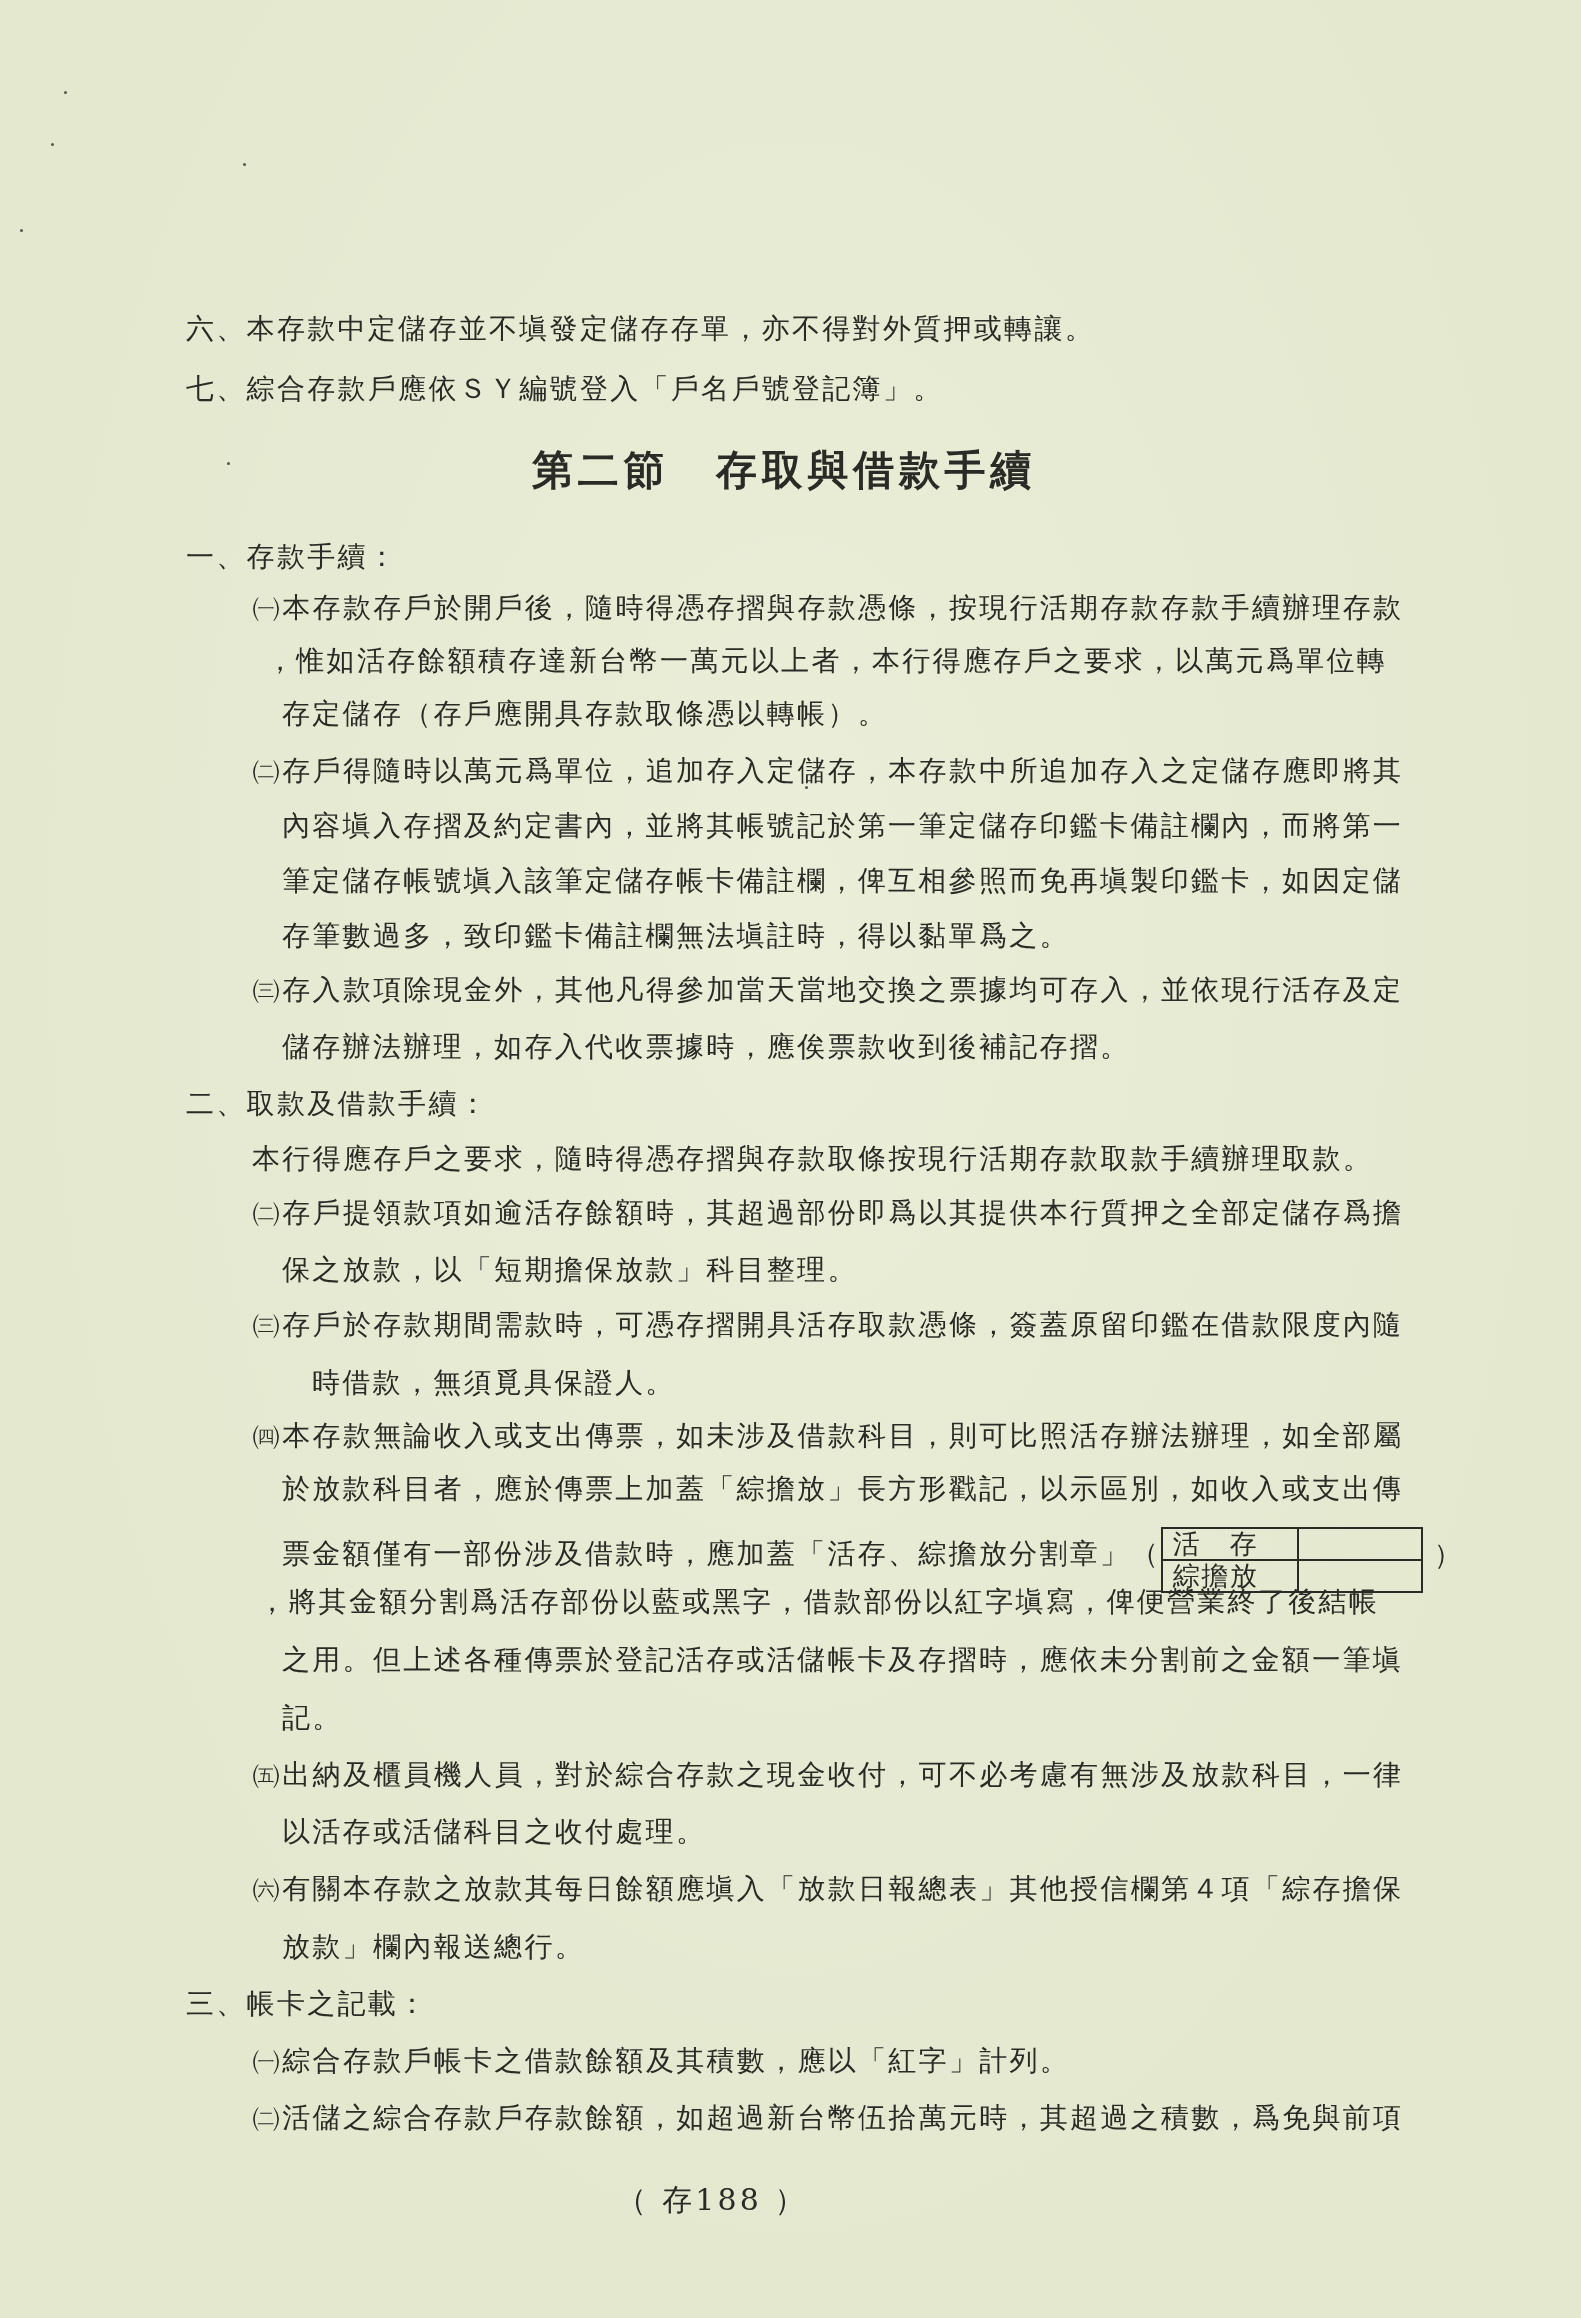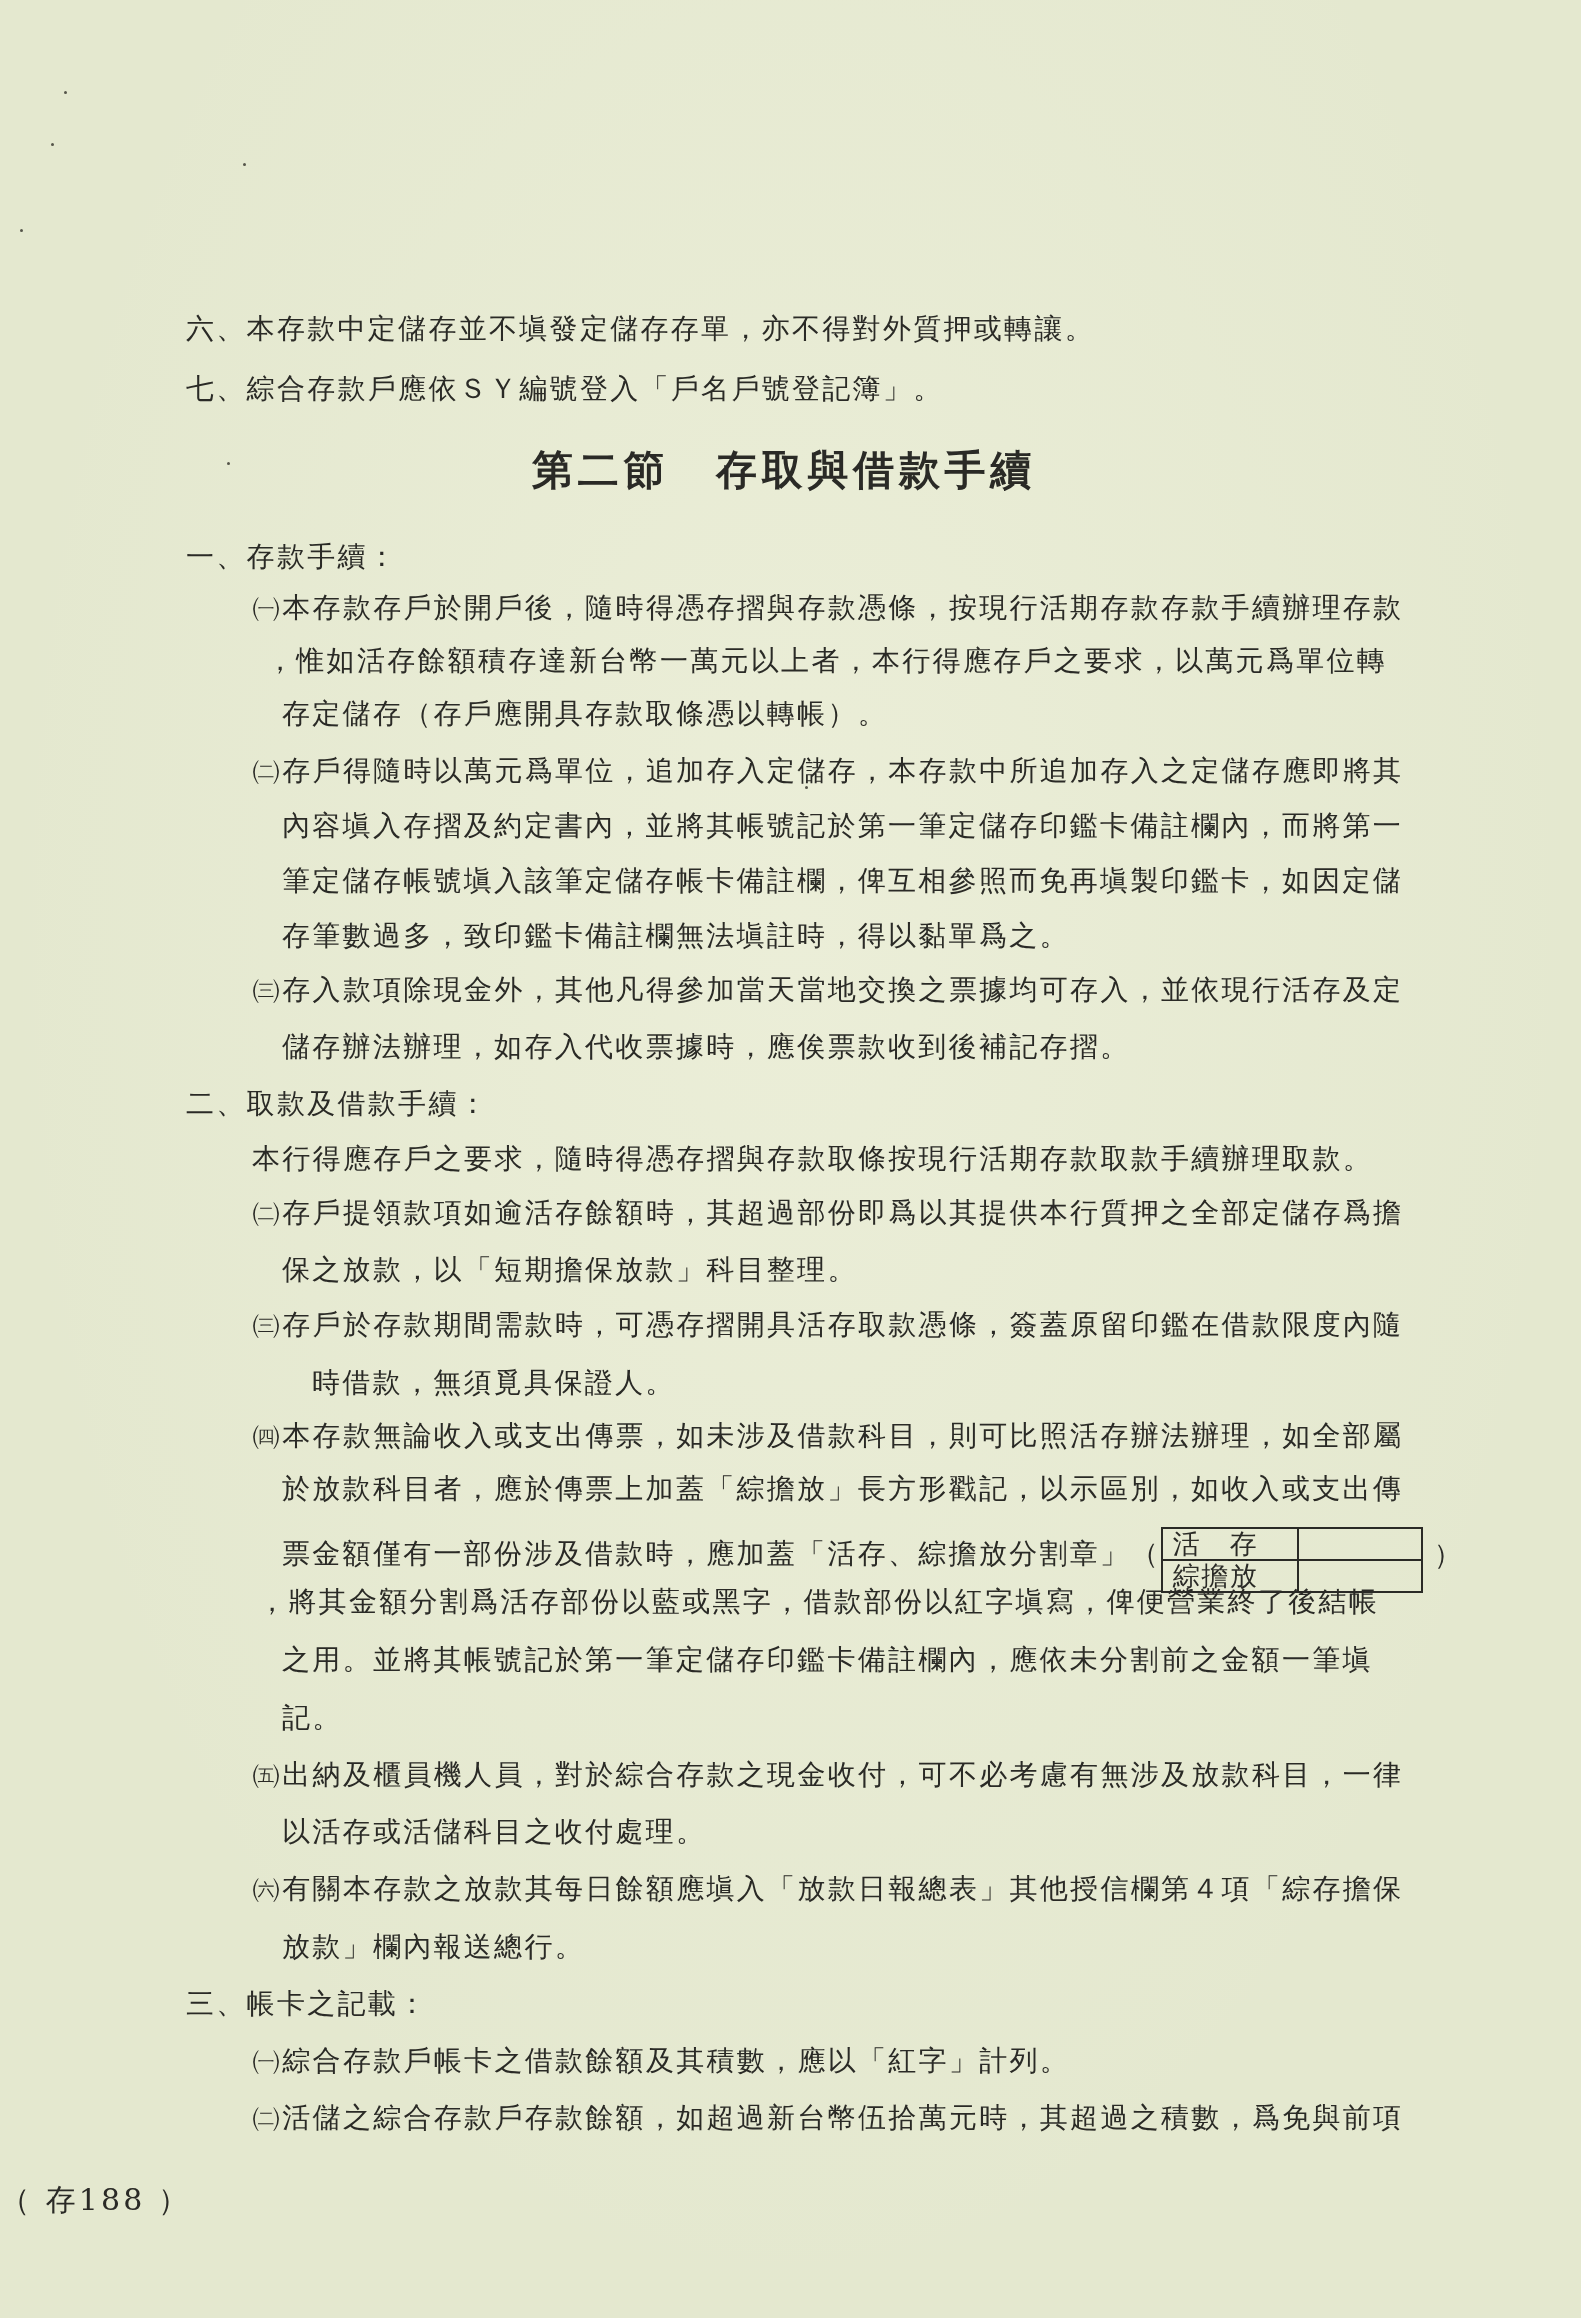--- a/index.html
+++ b/index.html
@@ -65,21 +65,21 @@
     .stamp td.blank { width: 102px; }
     .paren-close {
       display: inline-block;
       margin-left: 11px;
       vertical-align: middle;
     }
     .footer {
       position: absolute;
       left: 0; width: 1424px;
       top: 2180px;
-      text-align: left;
+      text-align: center;
       font-family: "DejaVu Serif", "Liberation Serif", serif;
       font-size: 30px;
       letter-spacing: 3.1px;
     }
   </style>
 </head>
 <body>
 
 <div class="page">
 
@@ -130,21 +130,21 @@
         <td class="label spread">活存</td>
         <td class="blank"></td>
       </tr>
       <tr>
         <td class="label">綜擔放</td>
         <td class="blank"></td>
       </tr>
     </tbody></table><span class="paren-close">）</span>
   </div>
   <div class="line" style="left:258px;top:1585px;">，將其金額分割爲活存部份以藍或黑字，借款部份以紅字塡寫，俾便營業終了後結帳</div>
-  <div class="line" style="left:282px;top:1643px;">之用。並將其帳號記於第一筆定儲存印鑑卡備註欄內，應依未分割前之金額一筆塡</div>
+  <div class="line" style="left:282px;top:1643px;">之用。但上述各種傳票於登記活存或活儲帳卡及存摺時，應依未分割前之金額一筆塡</div>
   <div class="line" style="left:282px;top:1701px;">記。</div>
 
   <div class="line" style="left:252px;top:1758px;">㈤出納及櫃員機人員，對於綜合存款之現金收付，可不必考慮有無涉及放款科目，一律</div>
   <div class="line" style="left:282px;top:1815px;">以活存或活儲科目之收付處理。</div>
 
   <div class="line" style="left:252px;top:1872px;">㈥有關本存款之放款其每日餘額應塡入「放款日報總表」其他授信欄第４項「綜存擔保</div>
   <div class="line" style="left:282px;top:1930px;">放款」欄內報送總行。</div>
 
   <div class="line" style="left:186px;top:1987px;">三、帳卡之記載：</div>
 

